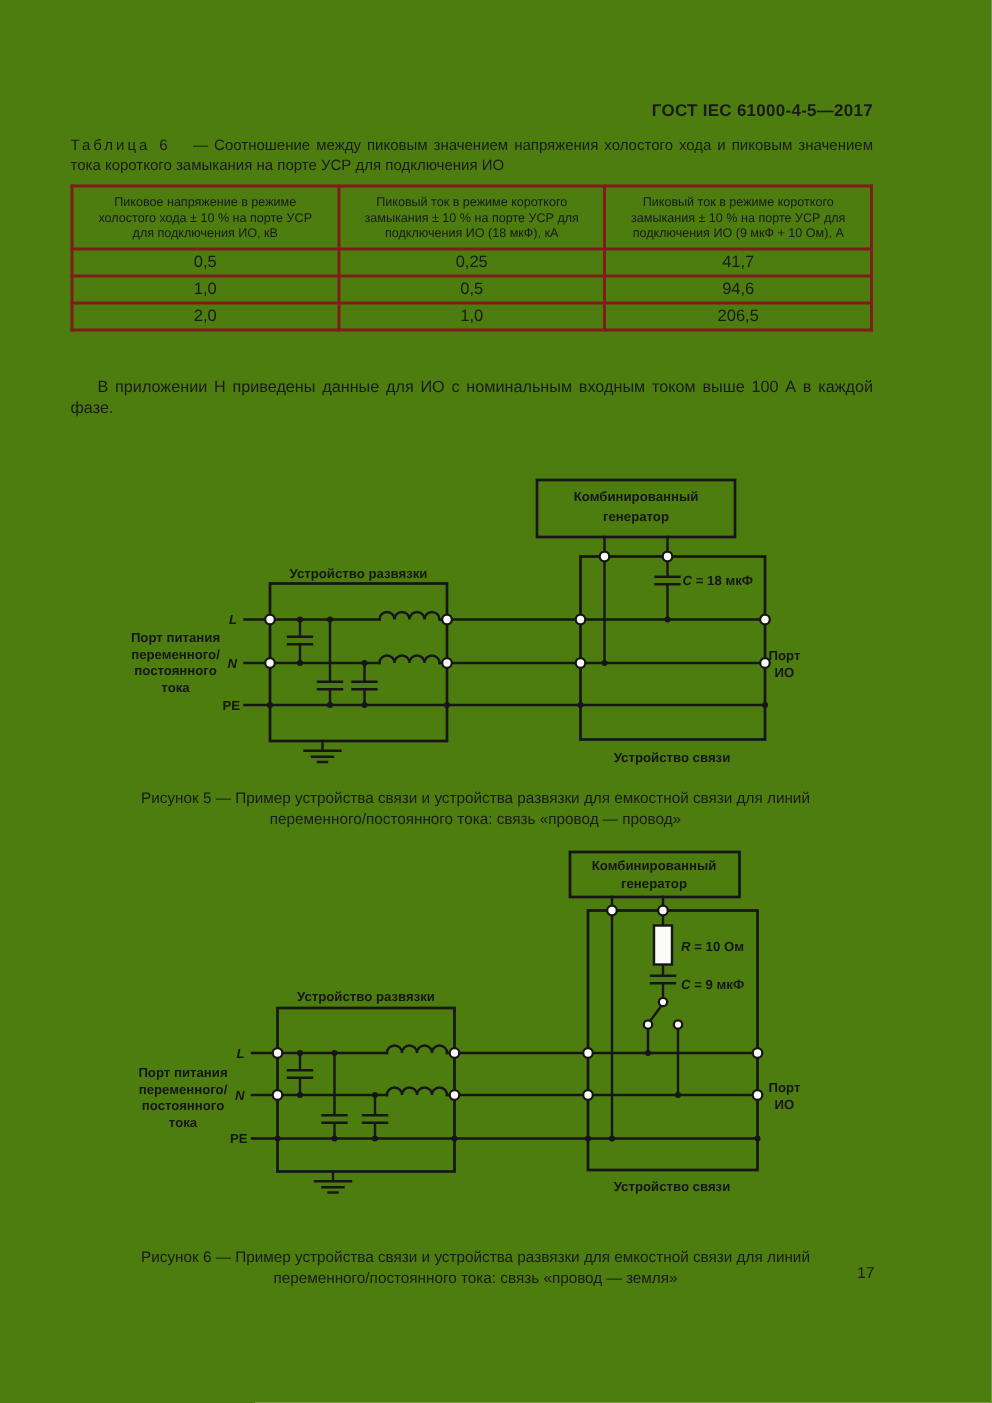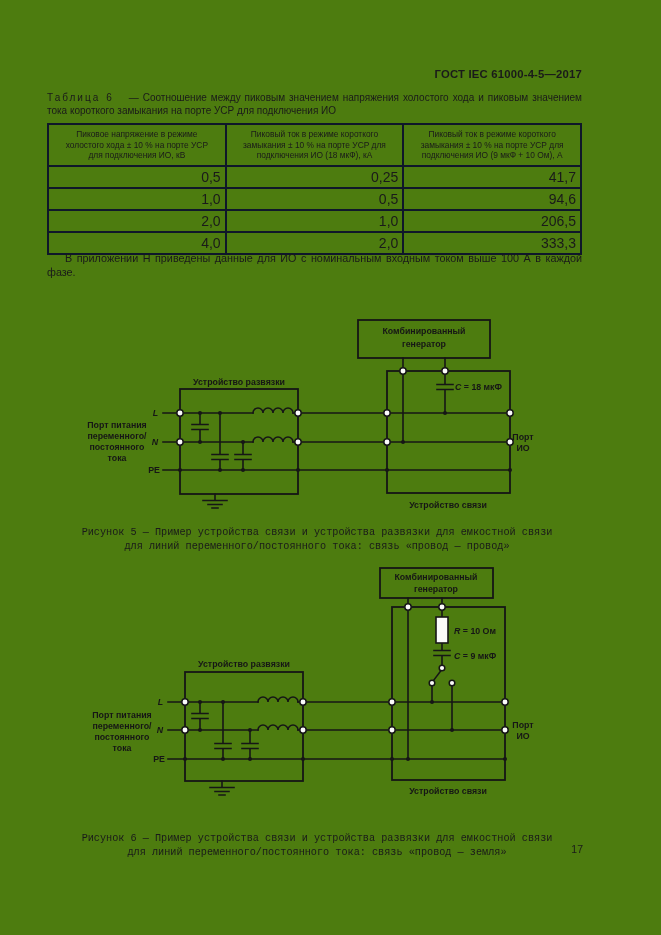--- a/index.html
+++ b/index.html
@@ -15,37 +15,37 @@
   }
   .tcap {
     position:absolute; top:92px; left:47px; width:535px;
     font-size:10px; line-height:12.5px; text-align:justify;
   }
   .tcap-label { letter-spacing:2px; margin-right:15px; }
   table.data {
     position:absolute; top:123px; left:47px; width:535px;
     border-collapse:collapse; table-layout:fixed;
   }
-  table.data th, table.data td { border:2px solid #0f172a; }
+  table.data th, table.data td { border:2px solid #7f1d1d; }
   table.data th {
     font-size:8.4px; font-weight:normal; line-height:1.3;
     padding:3px 10px; height:34px; text-align:center; vertical-align:middle;
   }
   table.data td {
-    font-size:14px; text-align:right; vertical-align:middle;
-    padding:2px 4px; height:12px;
+    font-size:11px; text-align:center; vertical-align:middle;
+    padding:2px 20px; height:12px;
   }
   .body-text {
     position:absolute; top:251px; left:47px; width:535px;
     font-size:10.8px; line-height:14.4px; text-align:justify;
   }
   .body-text p { margin:0; text-indent:18px; }
   .fig-caption {
     position:absolute; left:77px; width:480px;
-    text-align:center; font-size:10.2px; line-height:13.5px;font-family:Liberation Mono, monospace;
+    text-align:center; font-size:10.2px; line-height:13.5px;
   }
   .fig-caption.f5 { top:526px; }
   .fig-caption.f6 { top:816px;margin-top:16px; }
   .page-number { position:absolute; top:843px; right:78px; font-size:10.5px; }
   svg.fig { position:absolute; left:60px; }
   svg.fig.f5 { top:316px; width:480px; height:200px; }
   svg.fig.f6 { top:565px; width:480px; height:235px; }
   .wire { stroke:#161616; stroke-width:1.6; fill:none; stroke-linecap:square; }
   .box  { fill:none; stroke:#161616; stroke-width:1.8; }
   .comp { fill:#fbfbfa; stroke:#161616; stroke-width:1.6; }
@@ -84,25 +84,20 @@
       </tr>
       <tr>
         <td>1,0</td>
         <td>0,5</td>
         <td>94,6</td>
       </tr>
       <tr>
         <td>2,0</td>
         <td>1,0</td>
         <td>206,5</td>
-      </tr>
-      <tr>
-        <td>4,0</td>
-        <td>2,0</td>
-        <td>333,3</td>
       </tr>
     </tbody>
   </table>
 
   <div class="body-text">
     <p>В приложении Н приведены данные для ИО с номинальным входным током выше 100 А в каждой фазе.</p>
   </div>
 
   <svg class="fig f5" viewBox="60 316 480 200">
     <g>

